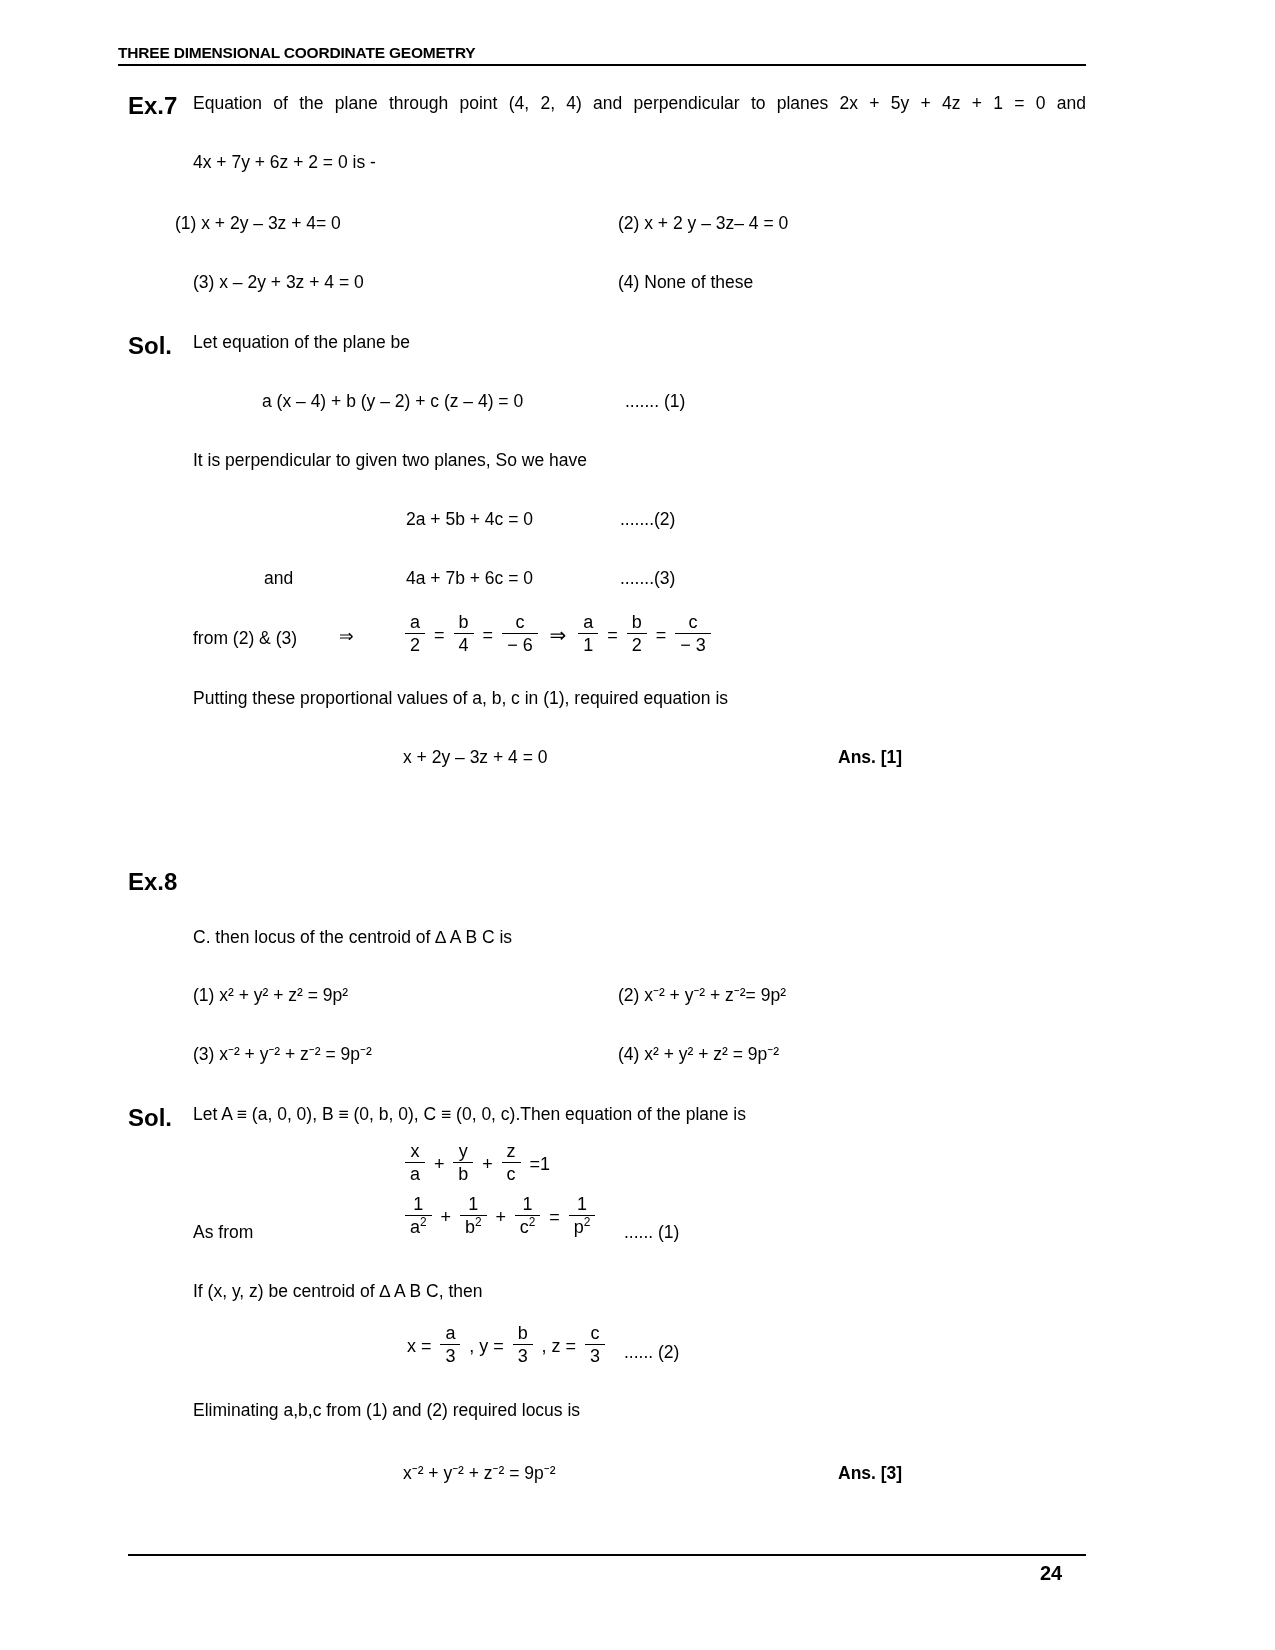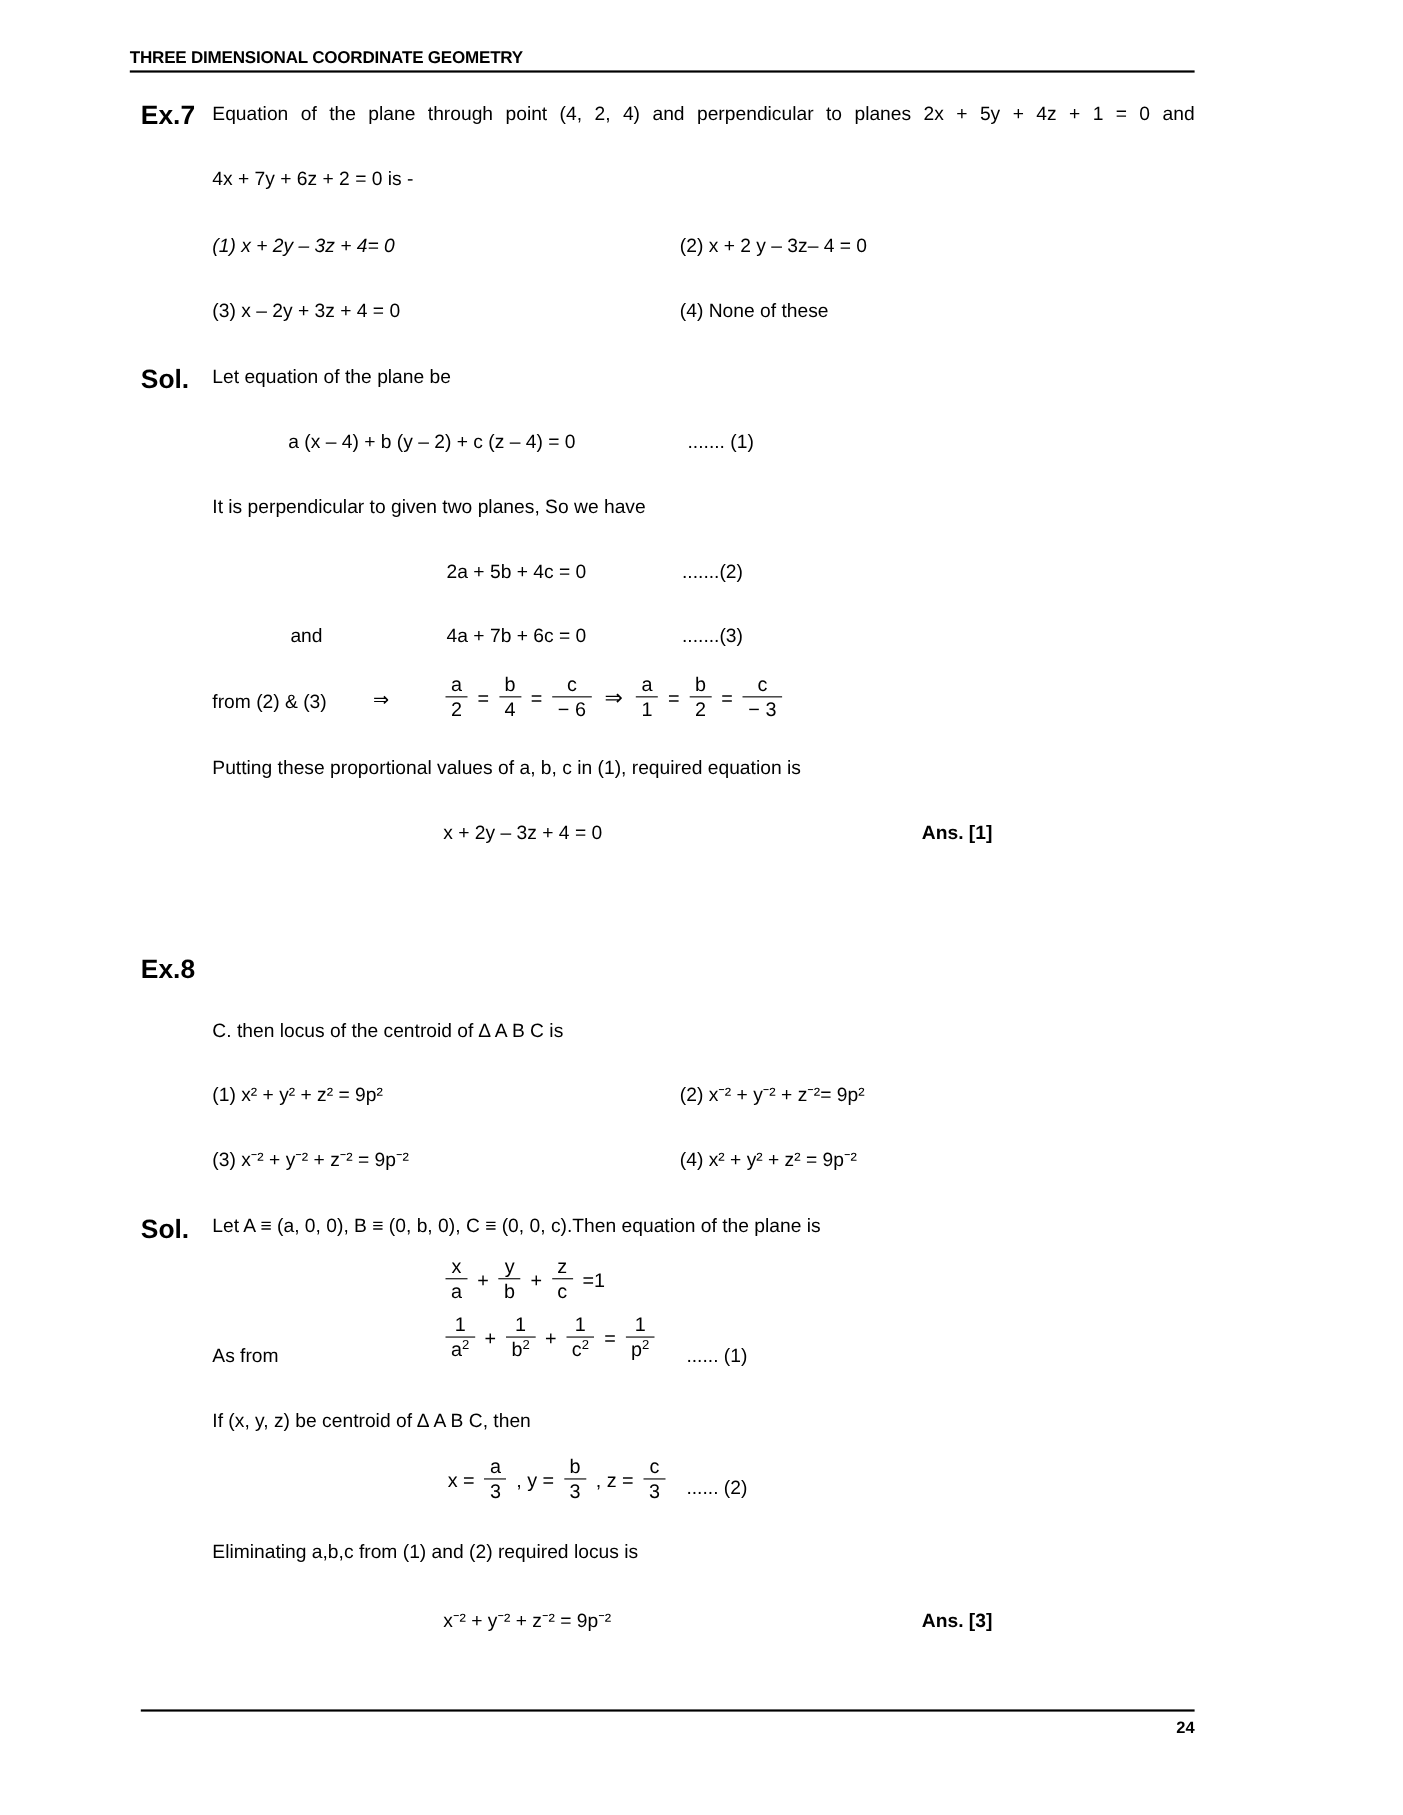--- a/index.html
+++ b/index.html
@@ -54,22 +54,21 @@
     top: 1554px;
     width: 958px;
     height: 2px;
     background: #000;
   }
   .footer-pageno {
     position: absolute;
     left: 1040px;
     top: 1562px;
     width: 46px;
-    text-align: right;
-    font-size: 15px;
+    font-size: 20px;
     font-weight: bold;
   }
 
   
   .blk {
     position: absolute;
     font-size: 17.5px;
     line-height: 1.25;
     white-space: nowrap;
   }
@@ -140,21 +139,21 @@
 
   <div class="header">
     <span class="header-title">THREE DIMENSIONAL COORDINATE GEOMETRY</span>
   </div>
   <div class="header-rule"></div>
 
   <div class="lbl" style="left:128px; top:92px;">Ex.7</div>
   <div class="justified" style="left:193px; top:92px; width:893px;">Equation of the plane through point (4, 2, 4) and perpendicular to planes 2x + 5y + 4z + 1 = 0 and</div>
   <div class="blk" style="left:193px; top:152px;">4x + 7y + 6z + 2 = 0 is -</div>
 
-  <div class="blk" style="left:193px; top:213px;font-style:italic;">(1) x + 2y – 3z + 4= 0</div>
+  <div class="blk" style="left:175px; top:213px;">(1) x + 2y – 3z + 4= 0</div>
   <div class="blk" style="left:618px; top:213px;">(2) x + 2 y – 3z– 4 = 0</div>
   <div class="blk" style="left:193px; top:272px;">(3) x – 2y + 3z + 4 = 0</div>
   <div class="blk" style="left:618px; top:272px;">(4) None of these</div>
 
   <div class="lbl" style="left:128px; top:332px;">Sol.</div>
   <div class="blk" style="left:193px; top:332px;">Let equation of the plane be</div>
 
   <div class="blk" style="left:262px; top:391px;">a (x – 4) + b (y – 2) + c (z – 4) = 0</div>
   <div class="blk" style="left:625px; top:391px;">....... (1)</div>
 

